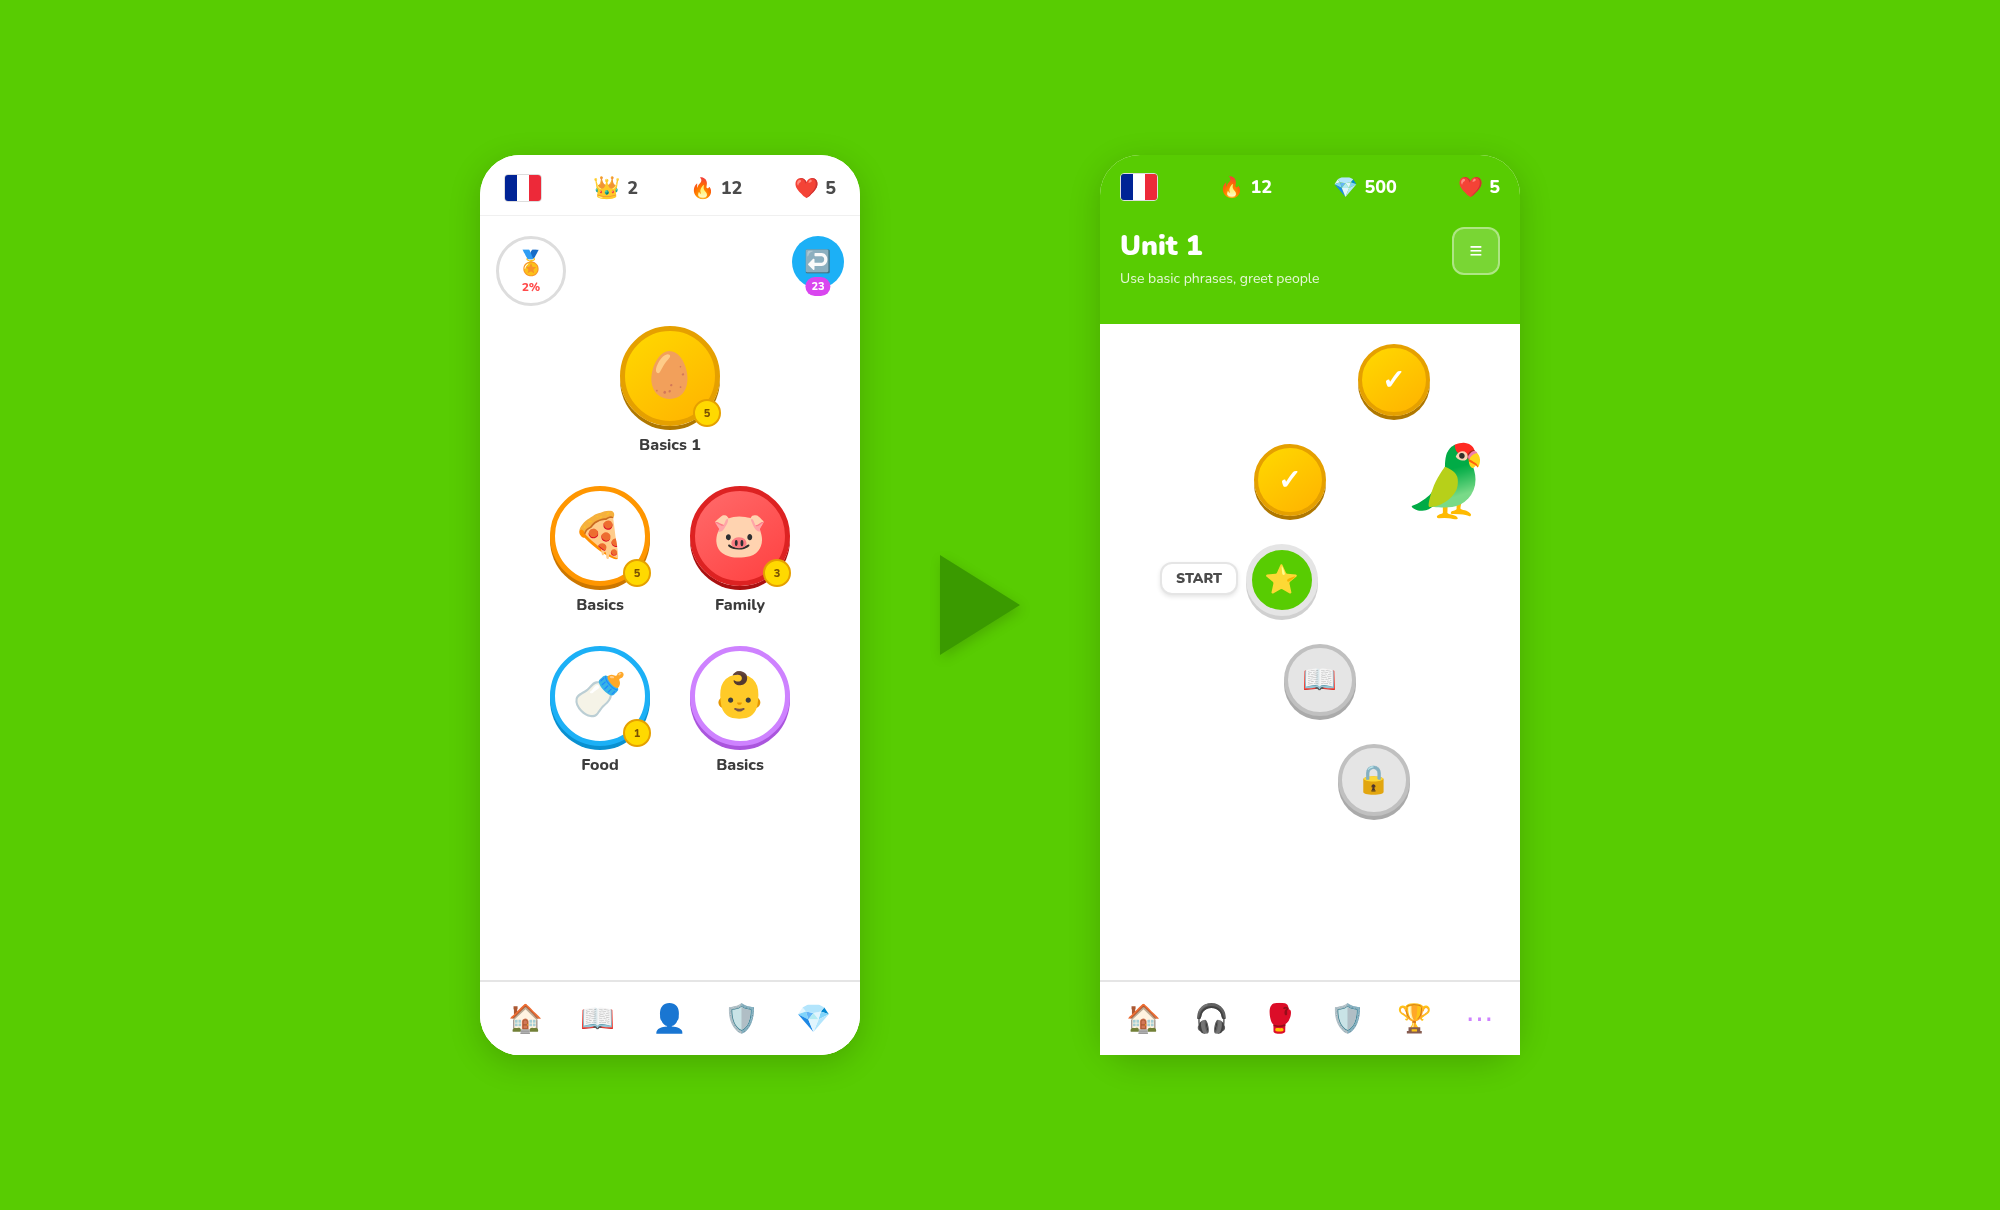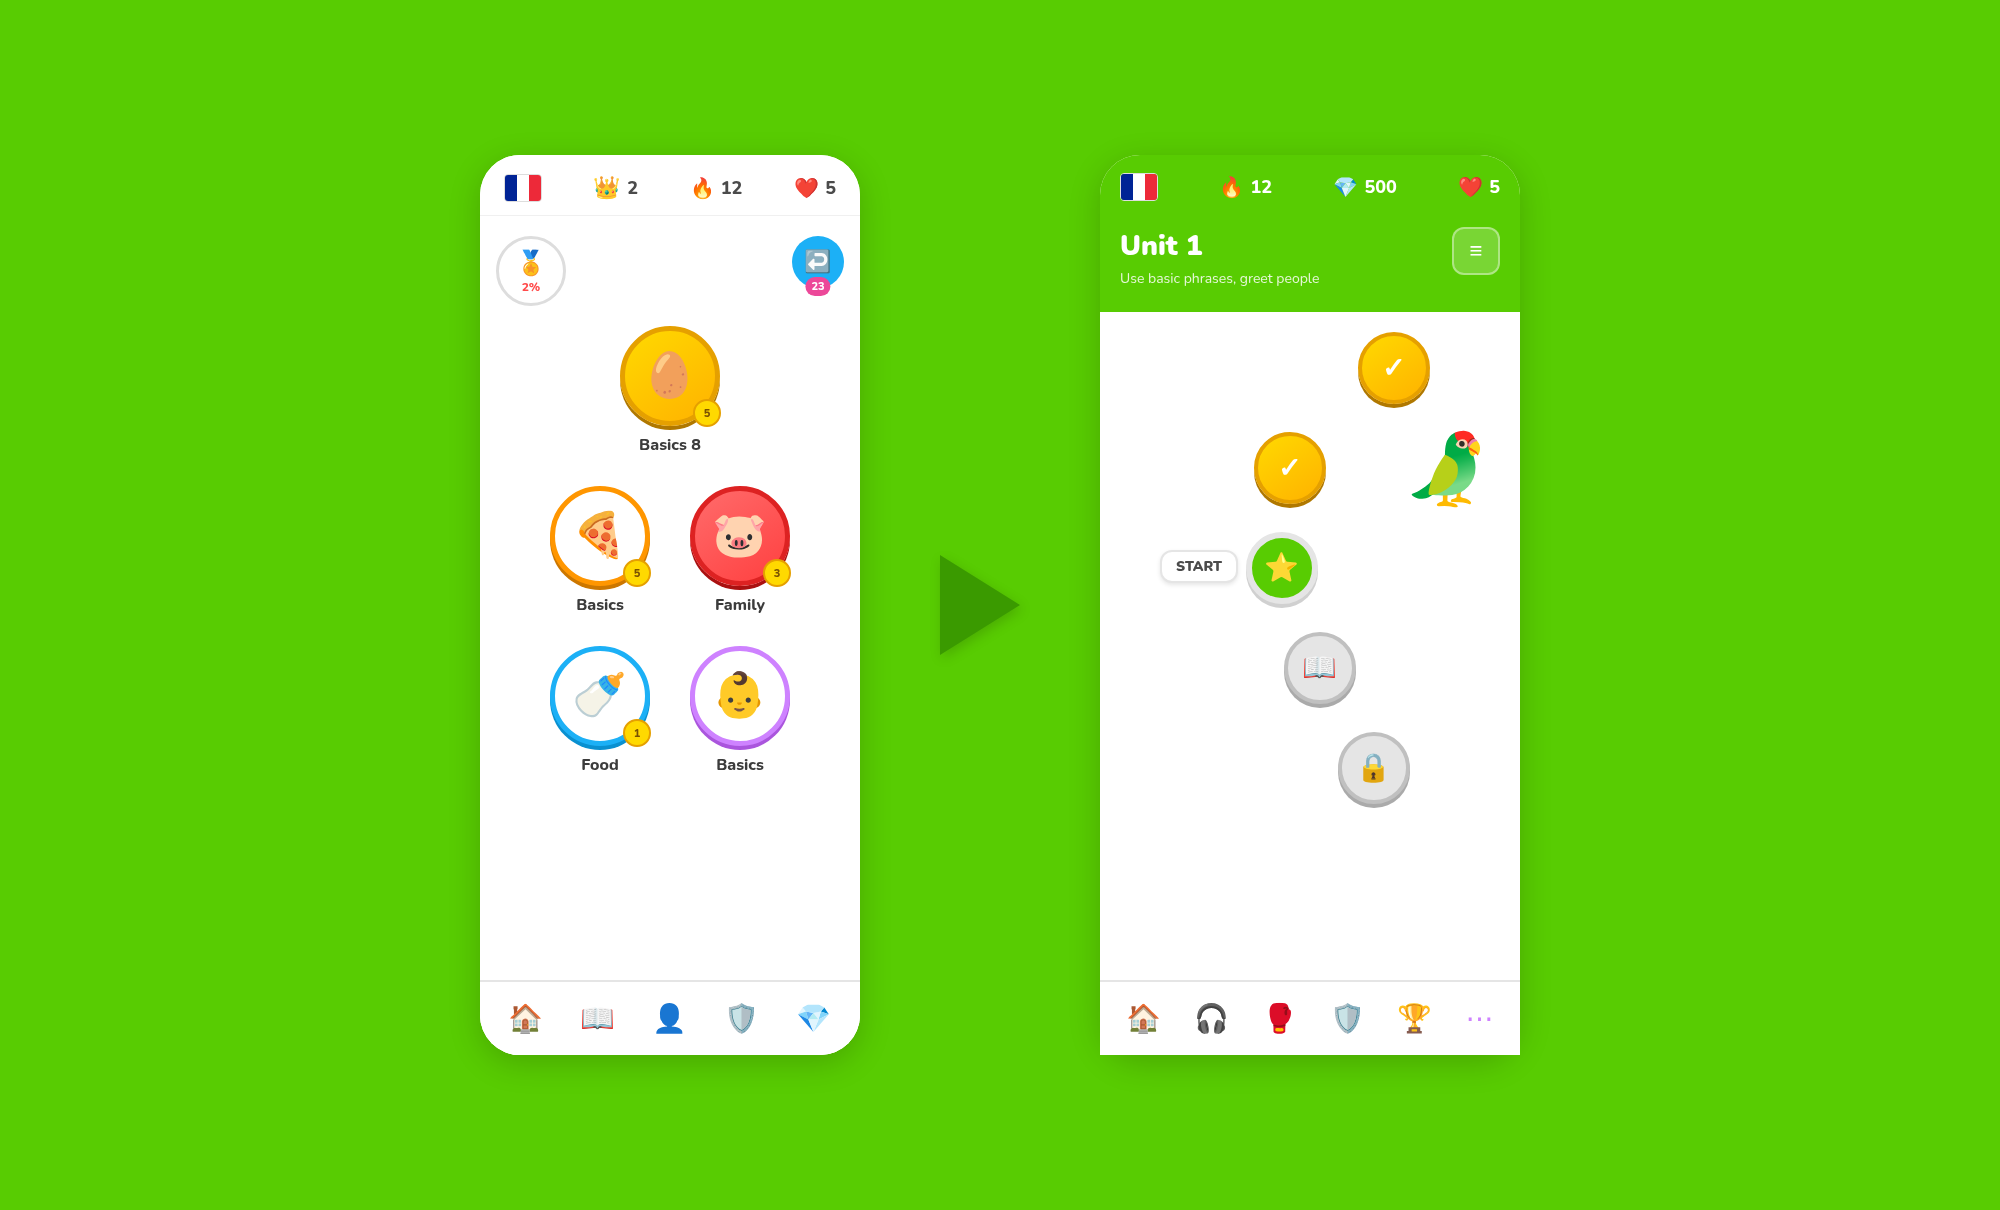--- a/index.html
+++ b/index.html
@@ -132,21 +132,21 @@
       align-items: center;
       justify-content: center;
       position: relative;
     }
 
     .streak-badge .badge-count {
       position: absolute;
       bottom: -8px;
       left: 50%;
       transform: translateX(-50%);
-      background: #ec4899;
+      background: #d946ef;
       color: white;
       font-size: 11px;
       font-weight: 800;
       border-radius: 10px;
       padding: 2px 6px;
       white-space: nowrap;
     }
 
     
     .lesson-section {
@@ -274,21 +274,21 @@
       justify-content: space-between;
       padding: 18px 20px 14px;
     }
 
     .right-header .stat-item {
       color: white;
     }
 
     .unit-banner {
       background: #58cc02;
-      padding: 12px 20px 24px;
+      padding: 12px 20px 36px;
       display: flex;
       justify-content: space-between;
       align-items: flex-start;
       gap: 8px;
     }
 
     .unit-title {
       color: white;
       font-size: 28px;
       font-weight: 900;
@@ -451,21 +451,21 @@
           </div>
         </div>
 
         <div class="lesson-section">
 
           <div class="lesson-node" style="margin-top:10px;">
             <div class="node-circle gold">
               <span>🥚</span>
               <div class="node-badge">5</div>
             </div>
-            <span class="node-label">Basics 8</span>
+            <span class="node-label">Basics 1</span>
           </div>
 
           <div class="row-nodes">
             <div class="lesson-node">
               <div class="node-circle orange-outline">
                 <span>🍕</span>
                 <div class="node-badge">5</div>
               </div>
               <span class="node-label">Basics</span>
             </div>

